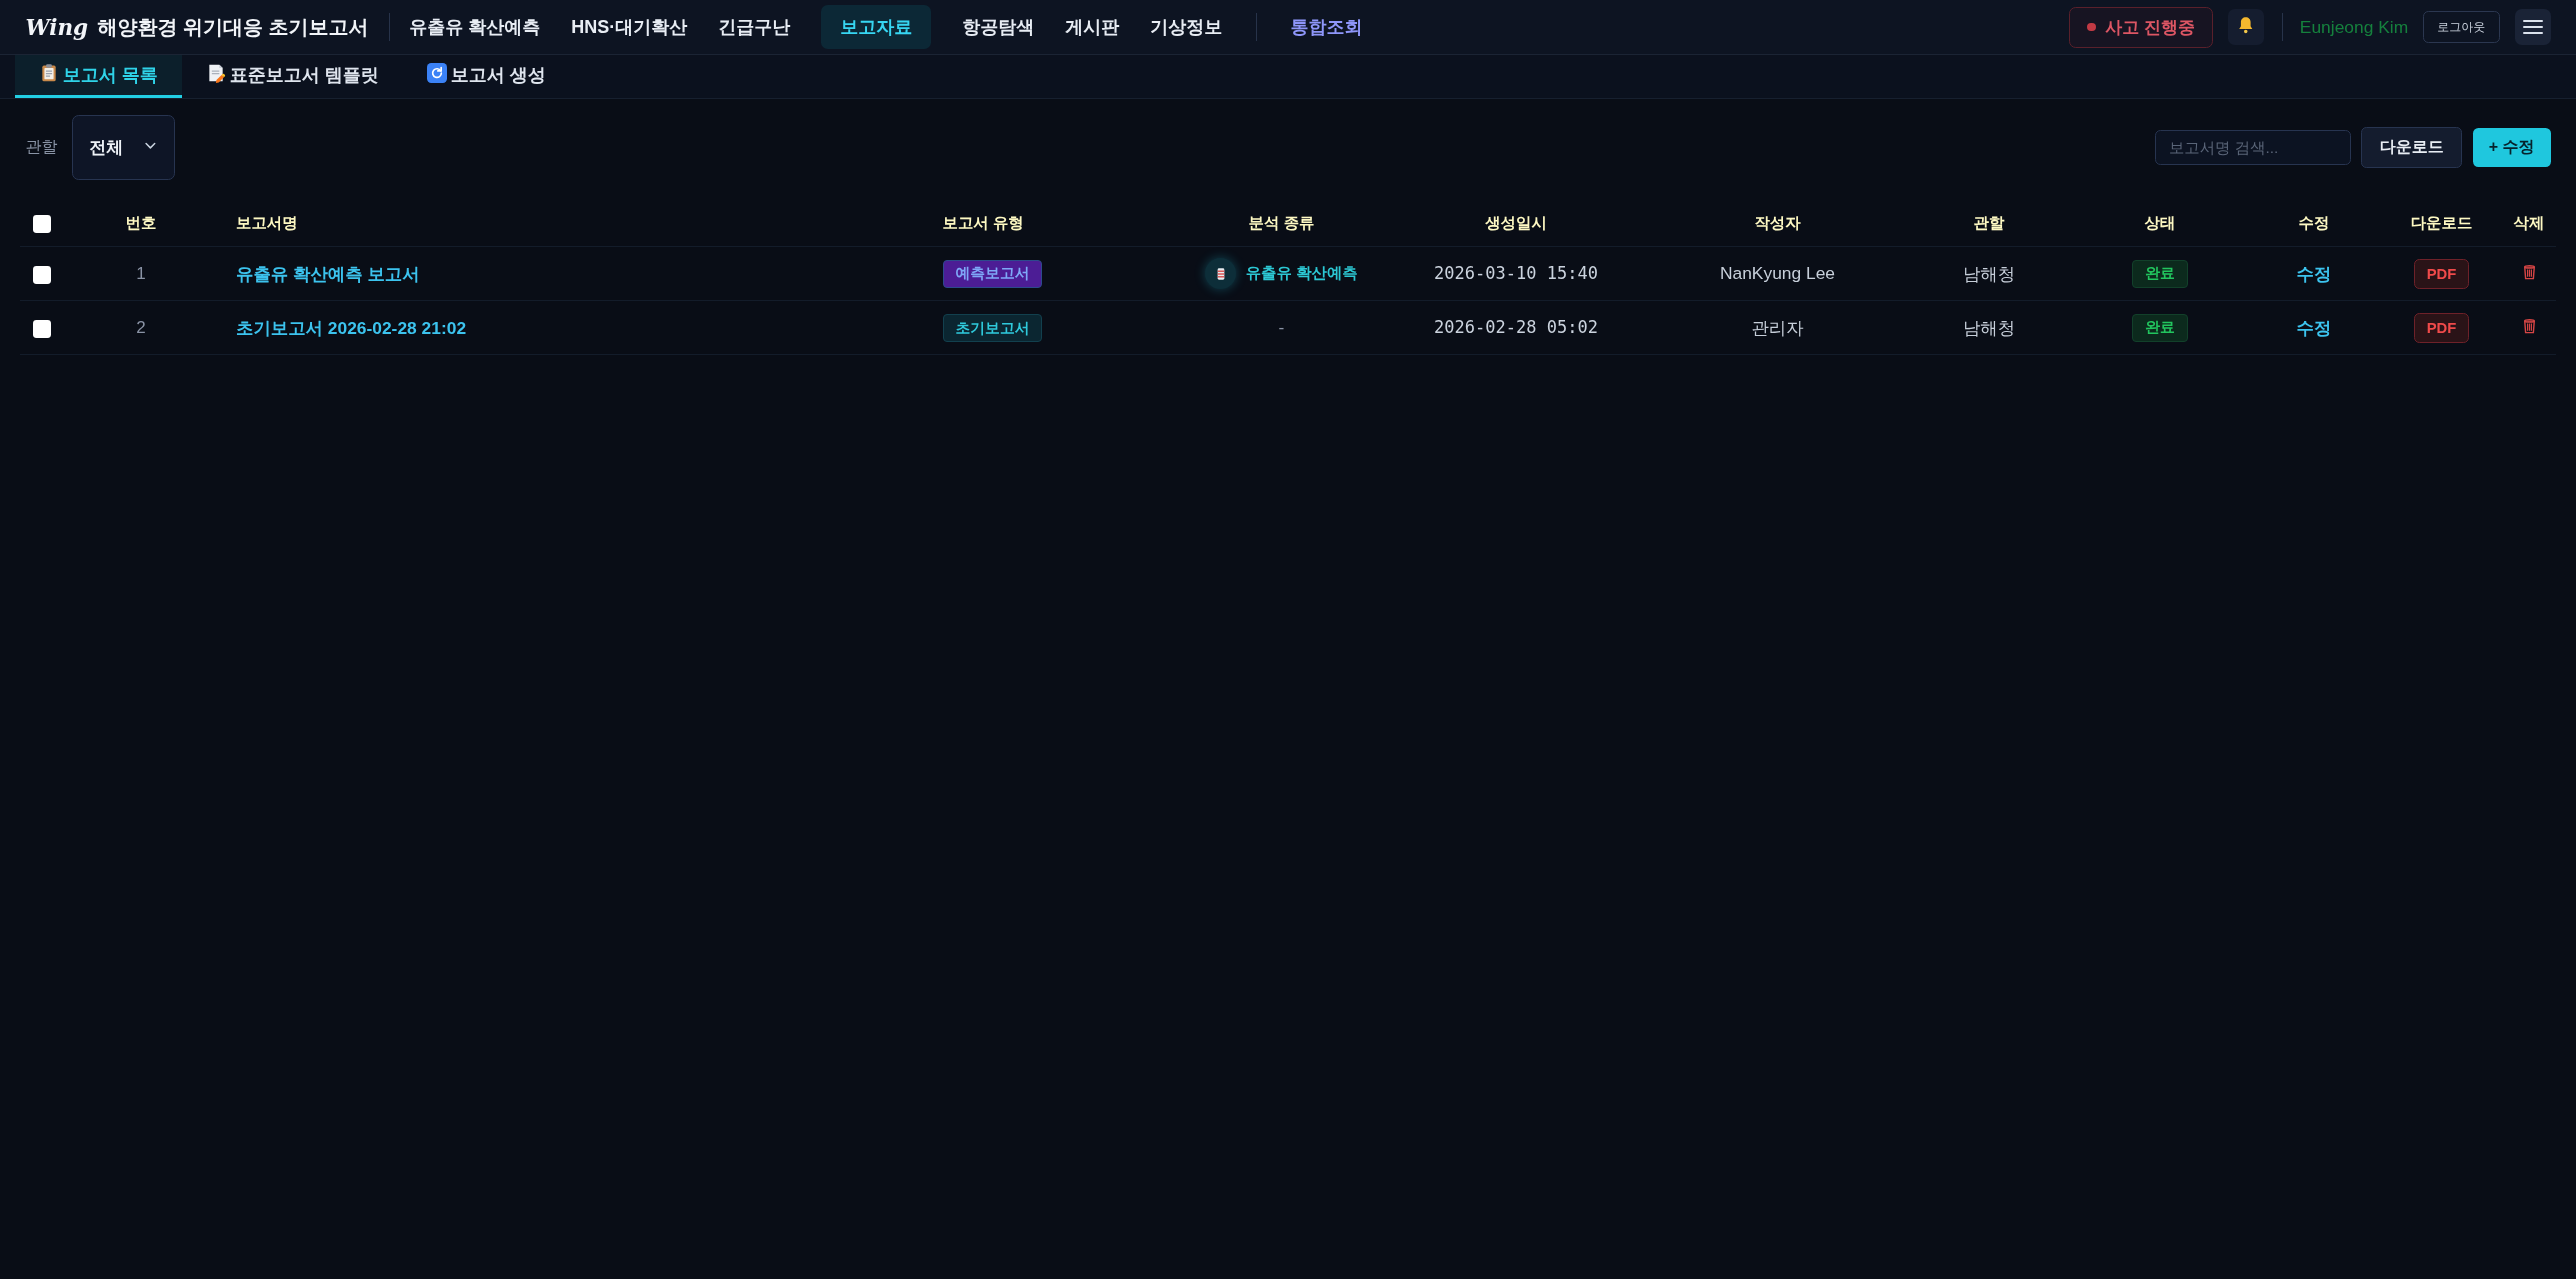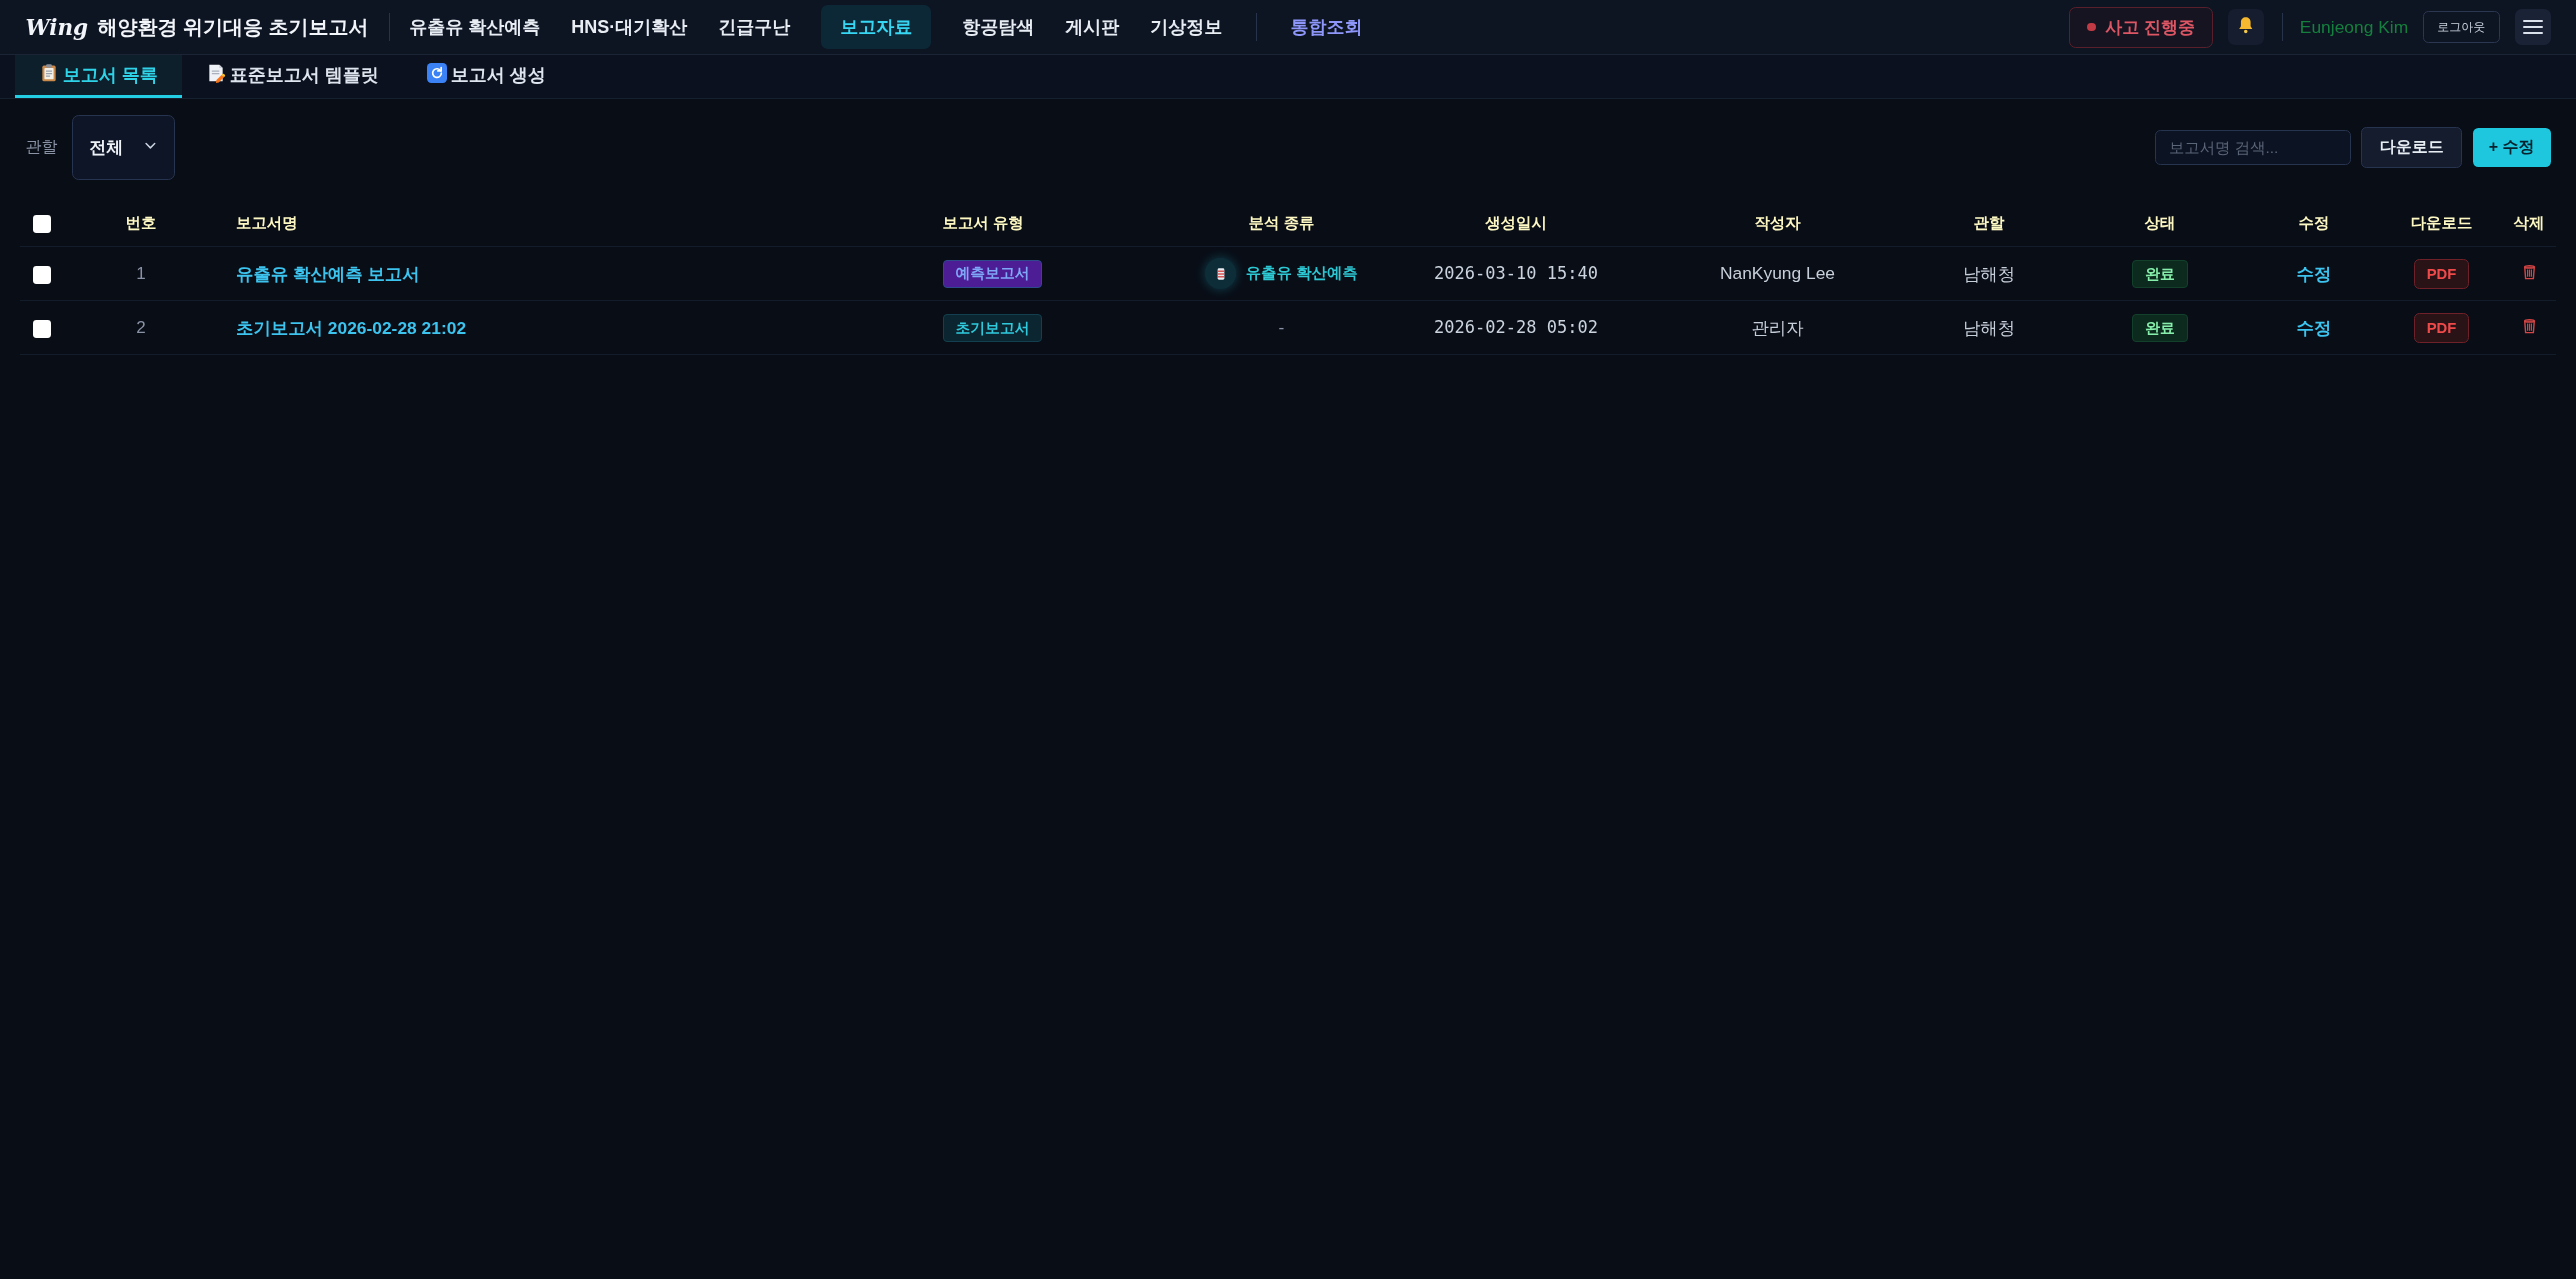--- a/index.html
+++ b/index.html
@@ -54,21 +54,21 @@
   th.l, td.l { text-align:left; }
   td { height:54px; border-bottom:0.7px solid #131c2a; font-size:17.4px; color:#c7cfda; text-align:center; vertical-align:middle; }
   .pad-name { padding-left:48px; }
   .pad-type { padding-left:29.5px; }
   .checkbox { display:inline-block; width:18px; height:18px; background:#ffffff; border-radius:3.4px; cursor:pointer; vertical-align:middle; }
   .num { color:#8a93a5; font-size:17px; }
   .link { color:#3cc3ee; font-weight:600; cursor:pointer; text-decoration:none; }
   .badge { display:inline-block; padding:6px 12px; border-radius:4px; font-size:14.8px; font-weight:600; line-height:1; }
   .badge-blue { background:#4c1d95; border:0.7px solid #2c4a8c; color:#7ea8f7;font-family:Liberation Mono, monospace; }
   .badge-teal { background:#0b2631; border:0.7px solid #12404e; color:#2fc9db; }
-  .badge-green { background:#0c2a1d; border:0.7px solid #12402a; color:#86efac; font-weight:700; }
+  .badge-green { background:#0c2a1d; border:0.7px solid #12402a; color:#22c55e; font-weight:700;font-family:Liberation Mono, monospace; }
   .pdf-btn { background:#2a1317; border:0.7px solid #6e2129; color:#ef4a4a; padding:6px 11.4px; border-radius:5.4px; font-size:14.8px; font-weight:800; cursor:pointer; font-family:inherit; }
   .analysis-wrap { display:flex; align-items:center; justify-content:center; gap:9.4px; color:#2cc8d4; font-size:15.4px; font-weight:700; }
   .drum-circle { width:31px; height:31px; border-radius:50%; background:#0d2e39; display:flex; align-items:center; justify-content:center; box-shadow:0 0 10.7px rgba(34,211,238,.28); flex:0 0 auto; }
   .mono { font-family:"DejaVu Sans Mono", monospace; font-size:17px; color:#cbd3de; }
   .trash { cursor:pointer; display:inline-flex; }
   .dash { color:#8a93a5; }
 </style>
 </head>
 <body>
 

